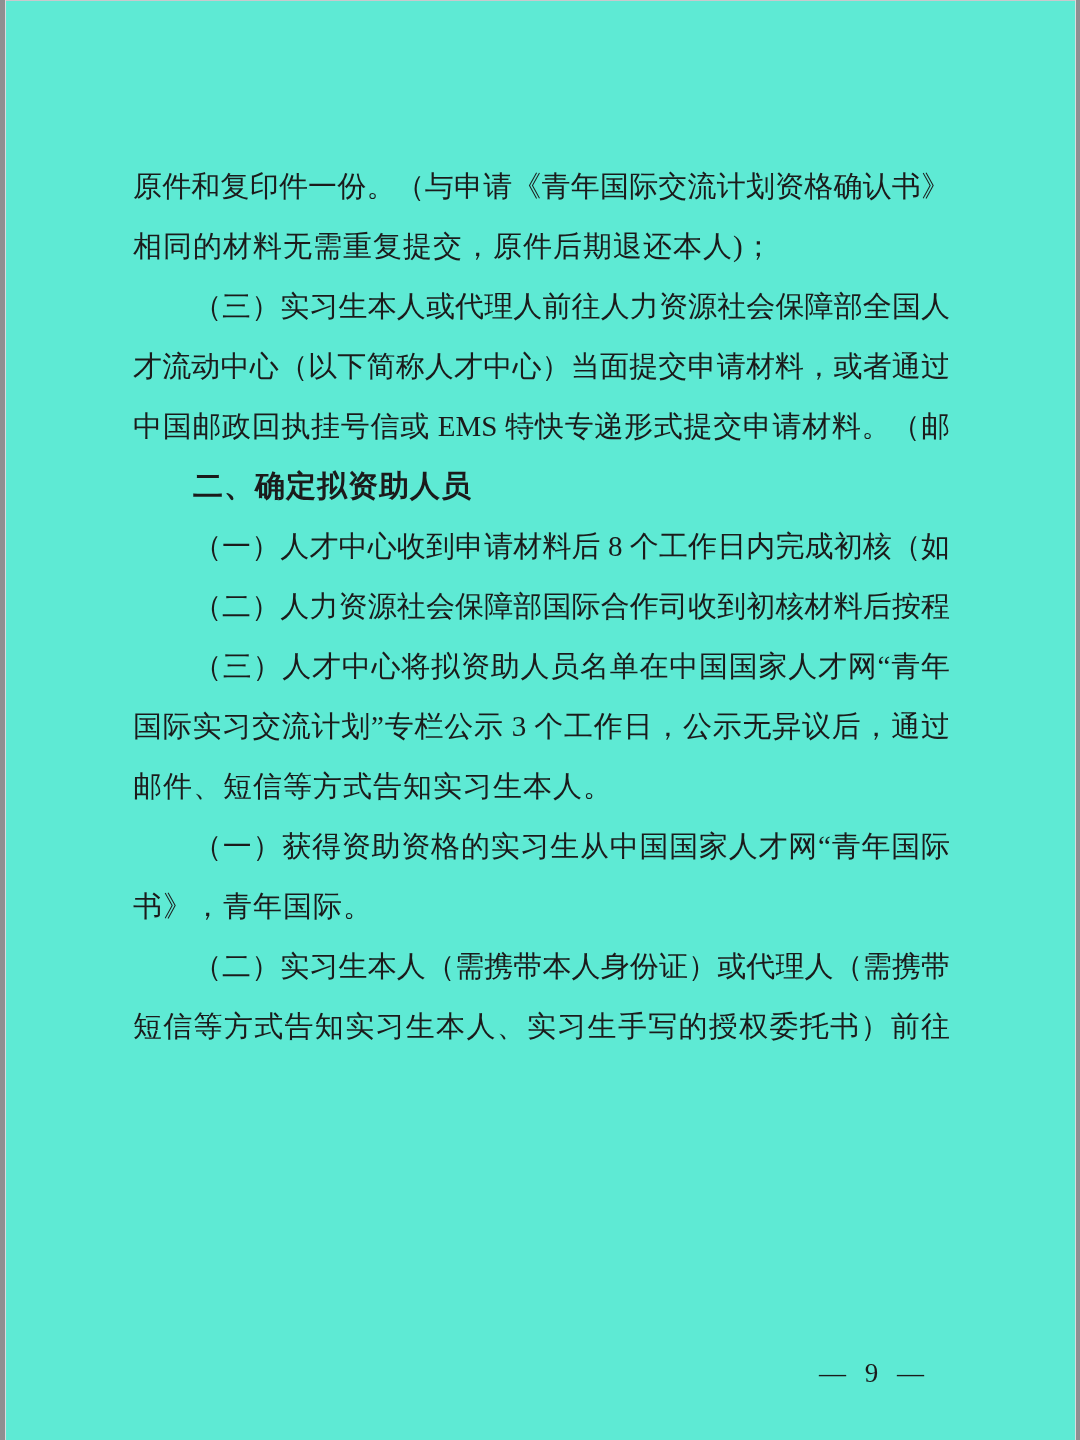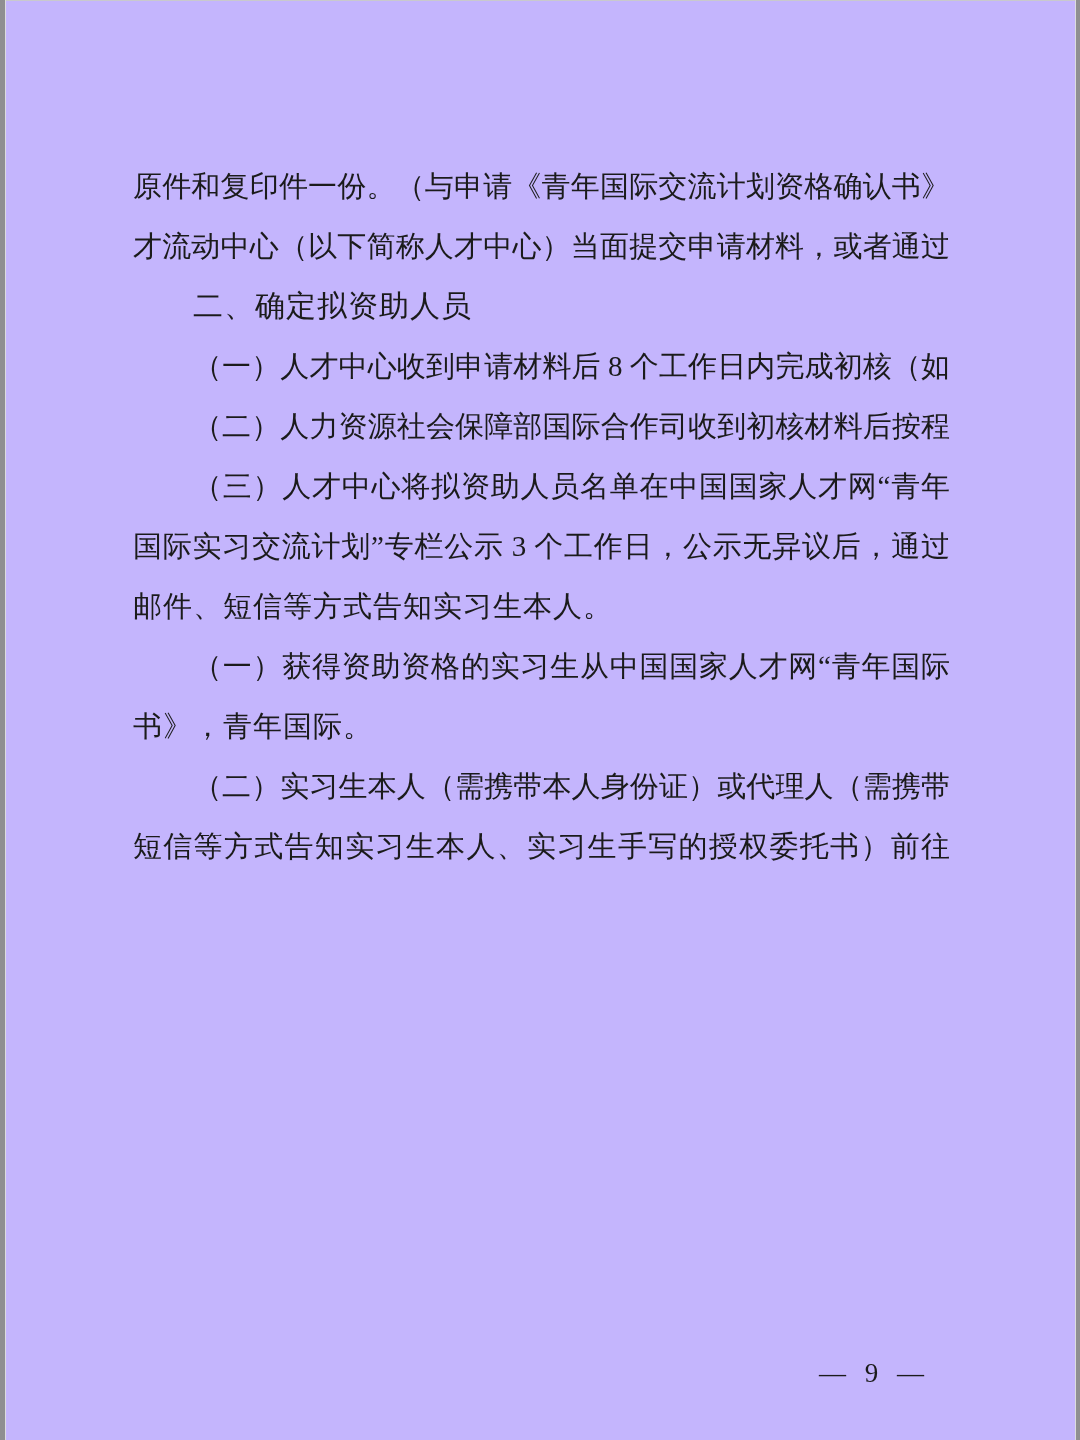--- a/index.html
+++ b/index.html
@@ -3,21 +3,21 @@
 <meta charset="utf-8">
 <style>
   * { margin: 0; padding: 0; box-sizing: border-box; }
   html, body { width: 1080px; height: 1440px; background: #ffffff; }
   body { font-family: "Liberation Serif", serif; overflow: hidden; }
 
   .page {
     position: relative;
     width: 1080px;
     height: 1440px;
-    background: #c4b5fd;
+    background: #5eead4;
   }
 
   
   .edge-left {
     position: absolute; left: 0; top: 0; bottom: 0;
     width: 6px; background: #8f8f91;
     border-right: 1px solid #dcdcde;
   }
   .edge-right {
     position: absolute; right: 0; top: 0; bottom: 0;
@@ -48,21 +48,21 @@
   .line.just {
     white-space: normal;
     text-align: justify;
     text-align-last: justify;
     text-justify: inter-character;
     letter-spacing: 0;
   }
   .line.indent { padding-left: 60px; }
   .line.head {
     font-family: "Liberation Sans", sans-serif;
-    font-weight: normal;
+    font-weight: bold;
     font-size: 30px;
     letter-spacing: 1px;
   }
 
   .page-number {
     position: absolute;
     top: 1358px;
     right: 150px;
     font-size: 27px;
     letter-spacing: 6px;
@@ -73,21 +73,24 @@
 </head>
 <body>
 
 <div class="page">
   <div class="edge-top"></div>
   <div class="edge-left"></div>
   <div class="edge-right"></div>
 
   <div class="content">
     <div class="line just">原件和复印件一份。（与申请《青年国际交流计划资格确认书》</div>
+    <div class="line">相同的材料无需重复提交，原件后期退还本人)；</div>
+    <div class="line just indent">（三）实习生本人或代理人前往人力资源社会保障部全国人</div>
     <div class="line just">才流动中心（以下简称人才中心）当面提交申请材料，或者通过</div>
+    <div class="line just">中国邮政回执挂号信或 EMS 特快专递形式提交申请材料。（邮</div>
     <div class="line head indent">二、确定拟资助人员</div>
     <div class="line just indent">（一）人才中心收到申请材料后 8 个工作日内完成初核（如</div>
     <div class="line just indent">（二）人力资源社会保障部国际合作司收到初核材料后按程</div>
     <div class="line just indent">（三）人才中心将拟资助人员名单在中国国家人才网“青年</div>
     <div class="line just">国际实习交流计划”专栏公示 3 个工作日，公示无异议后，通过</div>
     <div class="line">邮件、短信等方式告知实习生本人。</div>
     <div class="line just indent">（一）获得资助资格的实习生从中国国家人才网“青年国际</div>
     <div class="line">书》，青年国际。</div>
     <div class="line just indent">（二）实习生本人（需携带本人身份证）或代理人（需携带</div>
     <div class="line just">短信等方式告知实习生本人、实习生手写的授权委托书）前往</div>

